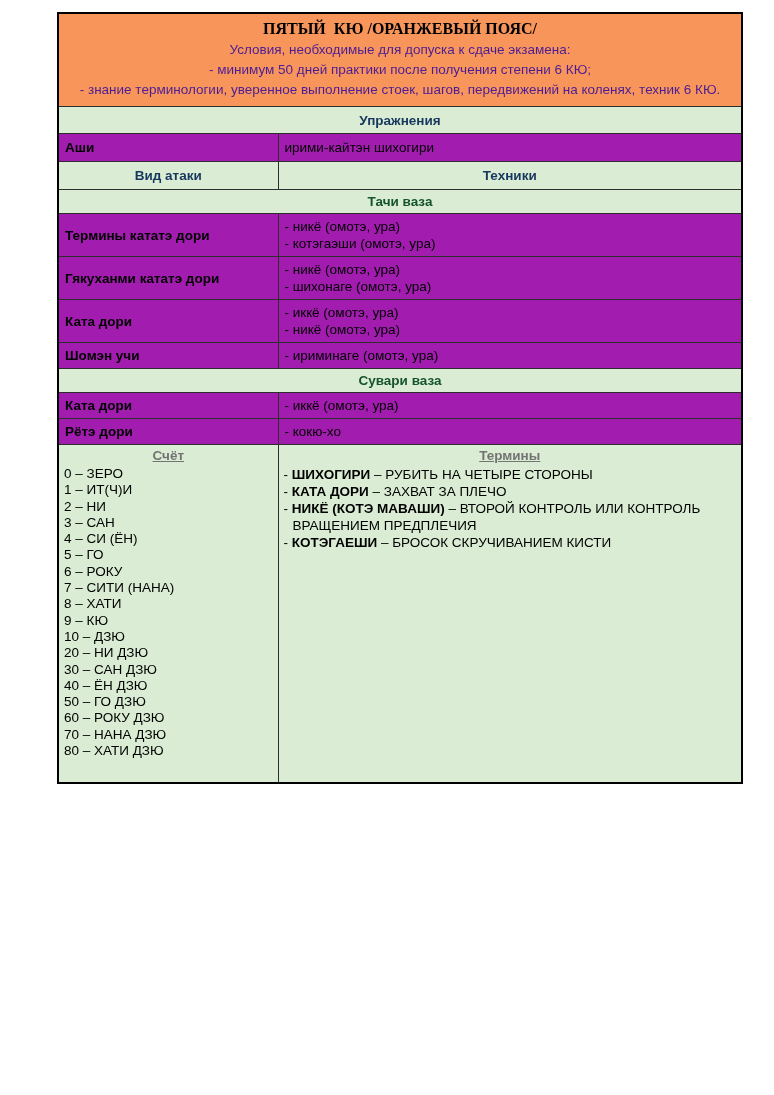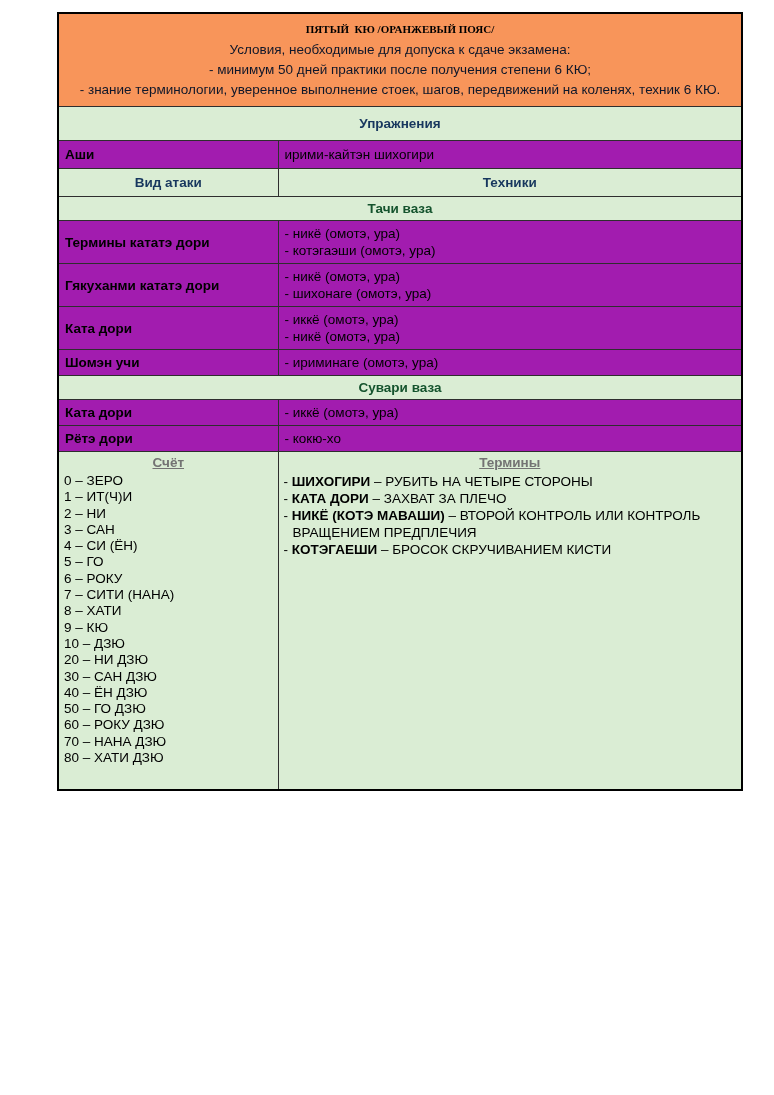--- a/index.html
+++ b/index.html
@@ -13,32 +13,32 @@
     border-collapse:collapse;table-layout:fixed;
     border:2px solid #000000;
     font-size:13.5px;color:#000000;
   }
   col.c1{width:220px;}
   col.c2{width:464px;}
   td{border:1px solid #2e2e2e;vertical-align:middle;padding:2px 6px;overflow:hidden;}
   td.orange{background:#F8955A;text-align:center;padding:4px 10px 6px 10px;}
   .title{
     font-family:"Liberation Serif","DejaVu Serif",serif;
-    font-weight:bold;font-size:11px;line-height:22px;color:#000000;
+    font-weight:bold;font-size:16px;line-height:22px;color:#000000;
     white-space:pre-wrap;
   }
-  .cond{font-size:13.5px;line-height:20px;color:#0f172a;}
+  .cond{font-size:13.5px;line-height:20px;color:#4c1d95;}
   td.green{background:#DAEDD4;}
   td.cream{background:#a21caf;}
   .center{text-align:center;}
   .navy{color:#17375E;font-weight:bold;}
   td.section-title{color:#14532d;font-weight:bold;text-align:center;background:#DAEDD4;}
   td.label{font-weight:bold;}
   td.tech div{line-height:17px;}
-  tr.h25{height:34px;}
+  tr.h25{height:27px;}
   tr.h28{height:28px;}
   tr.h24{height:24px;}
   tr.tech-row td{padding:4px 6px;}
   tr.bottom-row{height:338px;}
   tr.bottom-row td{vertical-align:top;padding:2px 5px;}
   .list-header{
     text-align:center;color:#737373;font-weight:bold;
     text-decoration:underline;line-height:18px;margin-bottom:1px;
   }
   .count-list div{line-height:16.3px;}

